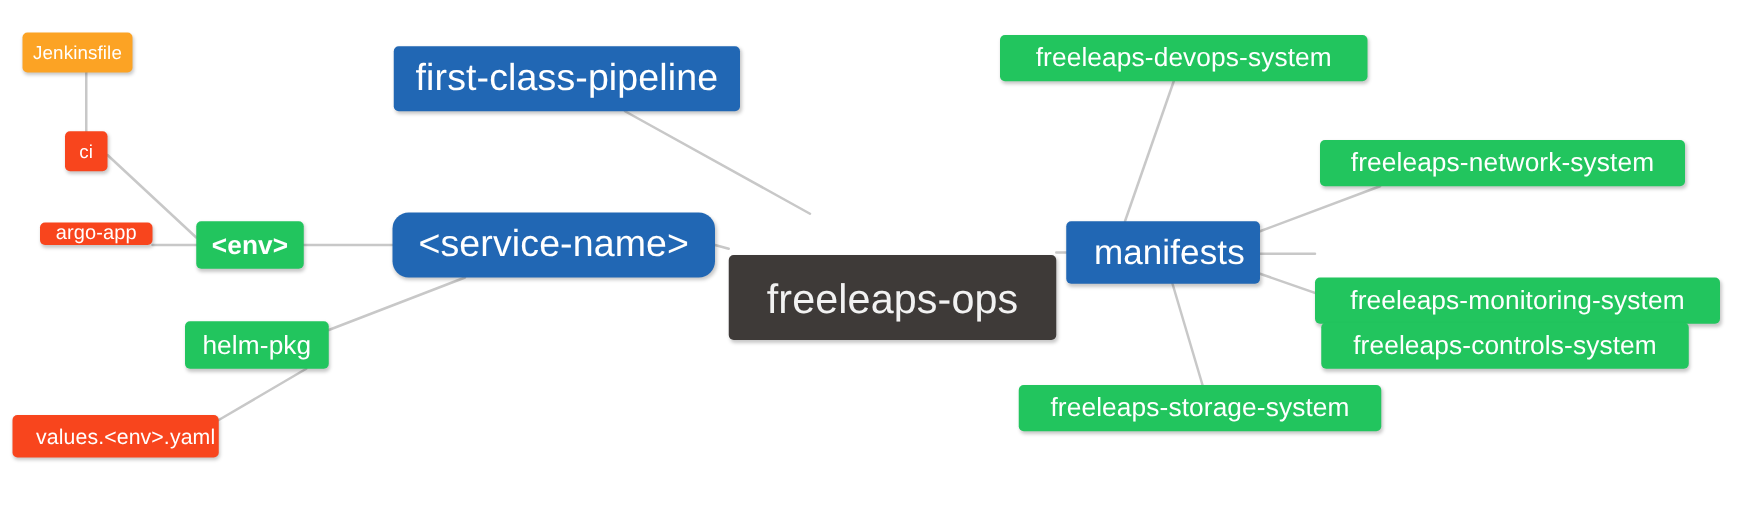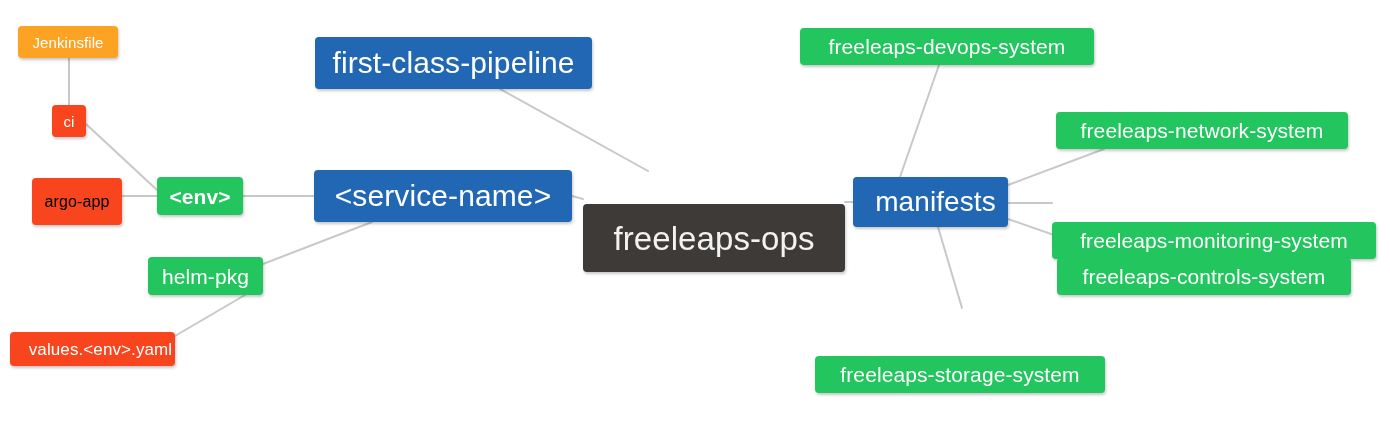--- a/index.html
+++ b/index.html
@@ -58,59 +58,59 @@
       <line x1="500" y1="89" x2="648" y2="171" stroke="#c8c8c8" stroke-width="2" stroke-linecap="round"></line>
       <line x1="572" y1="196" x2="583" y2="199" stroke="#c8c8c8" stroke-width="2" stroke-linecap="round"></line>
       <line x1="845" y1="202" x2="853" y2="202" stroke="#c8c8c8" stroke-width="2" stroke-linecap="round"></line>
       <line x1="900" y1="177" x2="939" y2="65" stroke="#c8c8c8" stroke-width="2" stroke-linecap="round"></line>
       <line x1="1008" y1="185" x2="1104" y2="149" stroke="#c8c8c8" stroke-width="2" stroke-linecap="round"></line>
       <line x1="1008" y1="203" x2="1052" y2="203" stroke="#c8c8c8" stroke-width="2" stroke-linecap="round"></line>
       <line x1="1008" y1="219" x2="1120" y2="258" stroke="#c8c8c8" stroke-width="2" stroke-linecap="round"></line>
       <line x1="938" y1="227" x2="962" y2="308" stroke="#c8c8c8" stroke-width="2" stroke-linecap="round"></line>
     </svg>
   <div id="node-layer">
-      <div class="node" style="left: 18px; top: 26px; width: 100px; height: 32px; background: rgb(252, 163, 36); color: rgb(255, 255, 255); font-size: 15px;">
+      <div class="node" style="left: 18px; top: 26px; width: 88px; height: 32px; background: rgb(252, 163, 36); color: rgb(255, 255, 255); font-size: 15px;">
         <span class="node-label">Jenkinsfile</span>
       </div>
       <div class="node" style="left: 52px; top: 105px; width: 34px; height: 32px; background: rgb(248, 69, 29); color: rgb(255, 255, 255); font-size: 15px;">
         <span class="node-label">ci</span>
       </div>
-      <div class="node" style="left: 32px; top: 178px; width: 90px; height: 47px; background: rgb(248, 69, 29); color: #000000; font-size: 16px;">
+      <div class="node" style="left: 32px; top: 178px; width: 90px; height: 18px; background: rgb(248, 69, 29); color: #ffffff; font-size: 16px;">
         <span class="node-label">argo-app</span>
       </div>
       <div class="node" style="left: 157px; top: 177px; width: 86px; height: 38px; background: rgb(34, 197, 94); color: rgb(255, 255, 255); font-size: 21px; font-weight: bold;">
         <span class="node-label">&lt;env&gt;</span>
       </div>
       <div class="node" style="left: 148px; top: 257px; width: 115px; height: 38px; background: rgb(34, 197, 94); color: rgb(255, 255, 255); font-size: 21px;">
         <span class="node-label">helm-pkg</span>
       </div>
       <div class="node" style="left: 10px; top: 332px; width: 165px; height: 34px; background: rgb(248, 69, 29); color: rgb(255, 255, 255); font-size: 17px; padding-left: 16px;">
         <span class="node-label">values.&lt;env&gt;.yaml</span>
       </div>
       <div class="node" style="left: 315px; top: 37px; width: 277px; height: 52px; background: rgb(33, 103, 180); color: rgb(255, 255, 255); font-size: 30px;">
         <span class="node-label">first-class-pipeline</span>
       </div>
-      <div class="node" style="left: 314px; top: 170px; width: 258px; height: 52px; background: rgb(33, 103, 180); color: rgb(255, 255, 255); font-size: 30px;">
+      <div class="node" style="left: 314px; top: 170px; width: 258px; height: 52px; background: rgb(33, 103, 180); color: rgb(255, 255, 255); font-size: 30px; border-radius: 13px;">
         <span class="node-label">&lt;service-name&gt;</span>
       </div>
       <div class="node" style="left: 583px; top: 171px; width: 262px; height: 68px; background: rgb(62, 58, 56); color: rgb(242, 242, 242); font-size: 33px; margin-top: 33px;">
         <span class="node-label">freeleaps-ops</span>
       </div>
       <div class="node" style="left: 853px; top: 177px; width: 155px; height: 50px; background: rgb(33, 103, 180); color: rgb(255, 255, 255); font-size: 28px; padding-left: 10px;">
         <span class="node-label">manifests</span>
       </div>
       <div class="node" style="left: 800px; top: 28px; width: 294px; height: 37px; background: rgb(34, 197, 94); color: rgb(255, 255, 255); font-size: 21px;">
         <span class="node-label">freeleaps-devops-system</span>
       </div>
       <div class="node" style="left: 1056px; top: 112px; width: 292px; height: 37px; background: rgb(34, 197, 94); color: rgb(255, 255, 255); font-size: 21px;">
         <span class="node-label">freeleaps-network-system</span>
       </div>
       <div class="node" style="left: 1052px; top: 186px; width: 324px; height: 37px; background: rgb(34, 197, 94); color: rgb(255, 255, 255); font-size: 21px; margin-top: 36px;">
         <span class="node-label">freeleaps-monitoring-system</span>
       </div>
       <div class="node" style="left: 1057px; top: 258px; width: 294px; height: 37px; background: rgb(34, 197, 94); color: rgb(255, 255, 255); font-size: 21px;">
         <span class="node-label">freeleaps-controls-system</span>
       </div>
-      <div class="node" style="left: 815px; top: 308px; width: 290px; height: 37px; background: rgb(34, 197, 94); color: rgb(255, 255, 255); font-size: 21px; margin-top: 48px;">
+      <div class="node" style="left: 815px; top: 308px; width: 290px; height: 37px; background: rgb(34, 197, 94); color: rgb(255, 255, 255); font-size: 21px;">
         <span class="node-label">freeleaps-storage-system</span>
       </div>
     </div>
 </div>
 
 </body></html>

